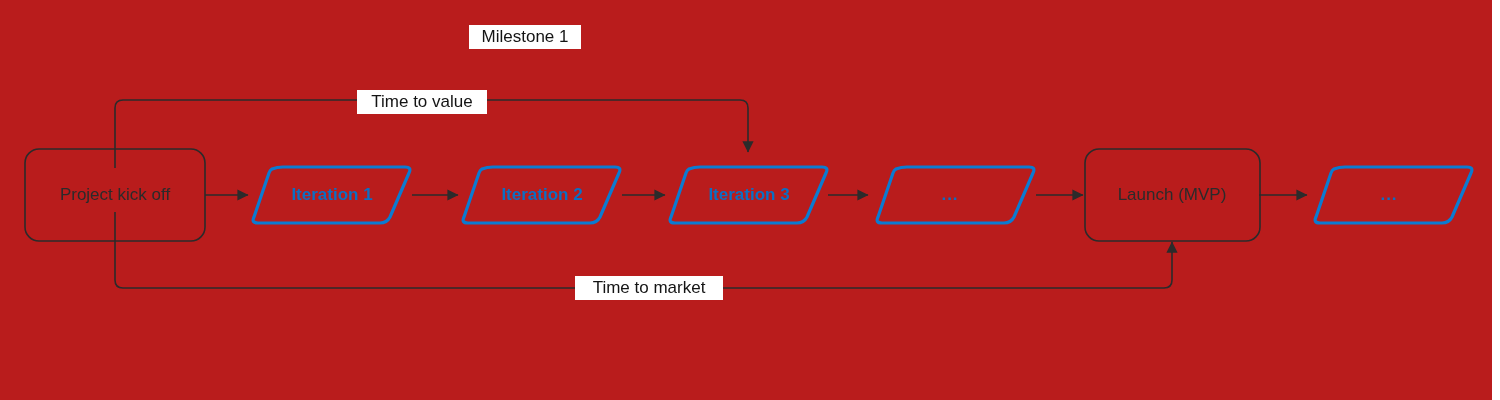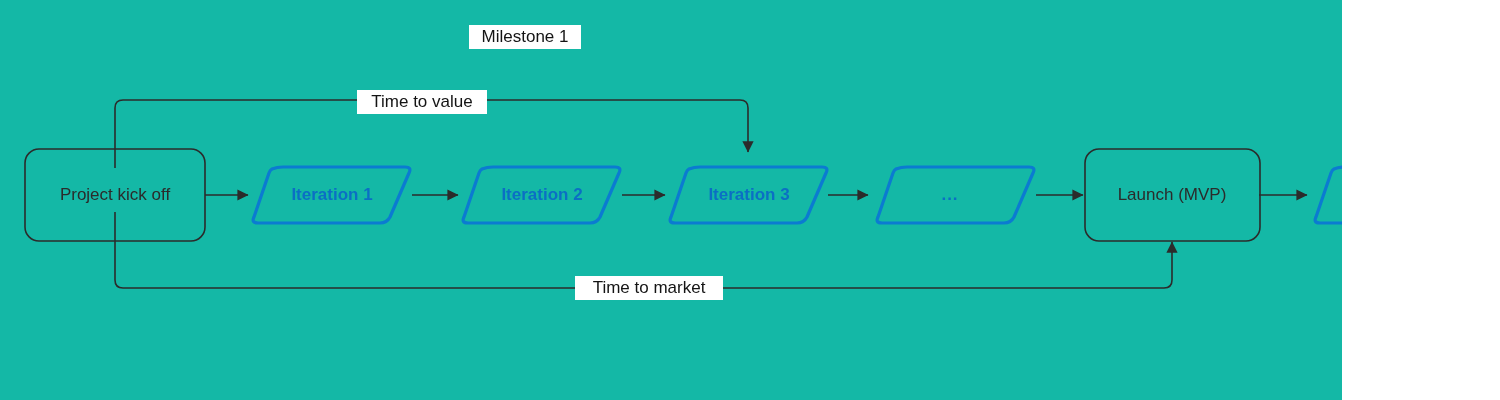--- a/index.html
+++ b/index.html
@@ -3,23 +3,23 @@
 <meta charset="utf-8">
 <title>Agile delivery timeline diagram</title>
 <style>
   html, body {
     margin: 0;
     padding: 0;
     background: #ffffff;
   }
   #canvas {
     position: relative;
-    width: 1342px;
+    width: 1492px;
     height: 400px;
-    background: #14b8a6;
+    background: #b91c1c;
     overflow: hidden;
     font-family: "Liberation Sans", "DejaVu Sans", sans-serif;
   }
   #diagram-svg {
     position: absolute;
     left: 0;
     top: 0;
     width: 1500px;
     height: 400px;
   }

